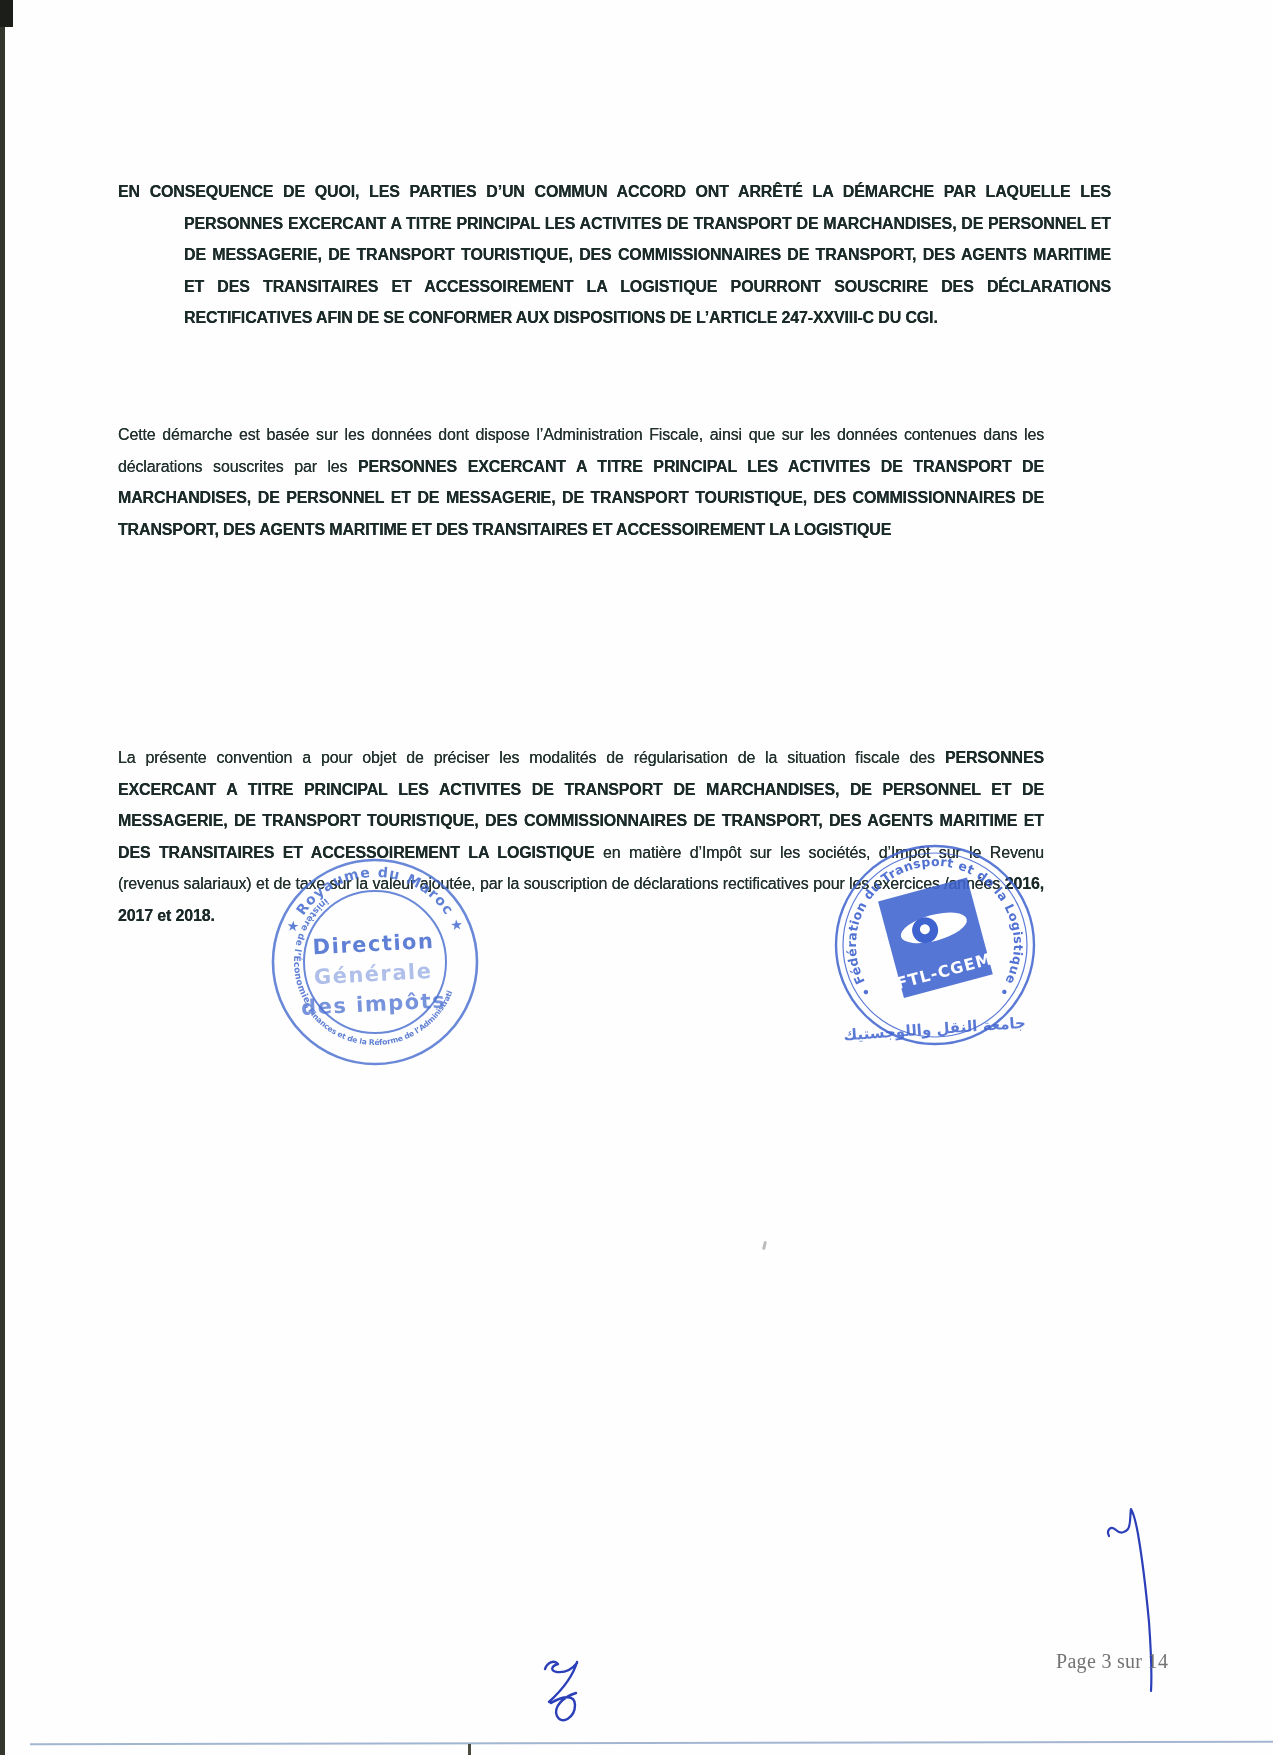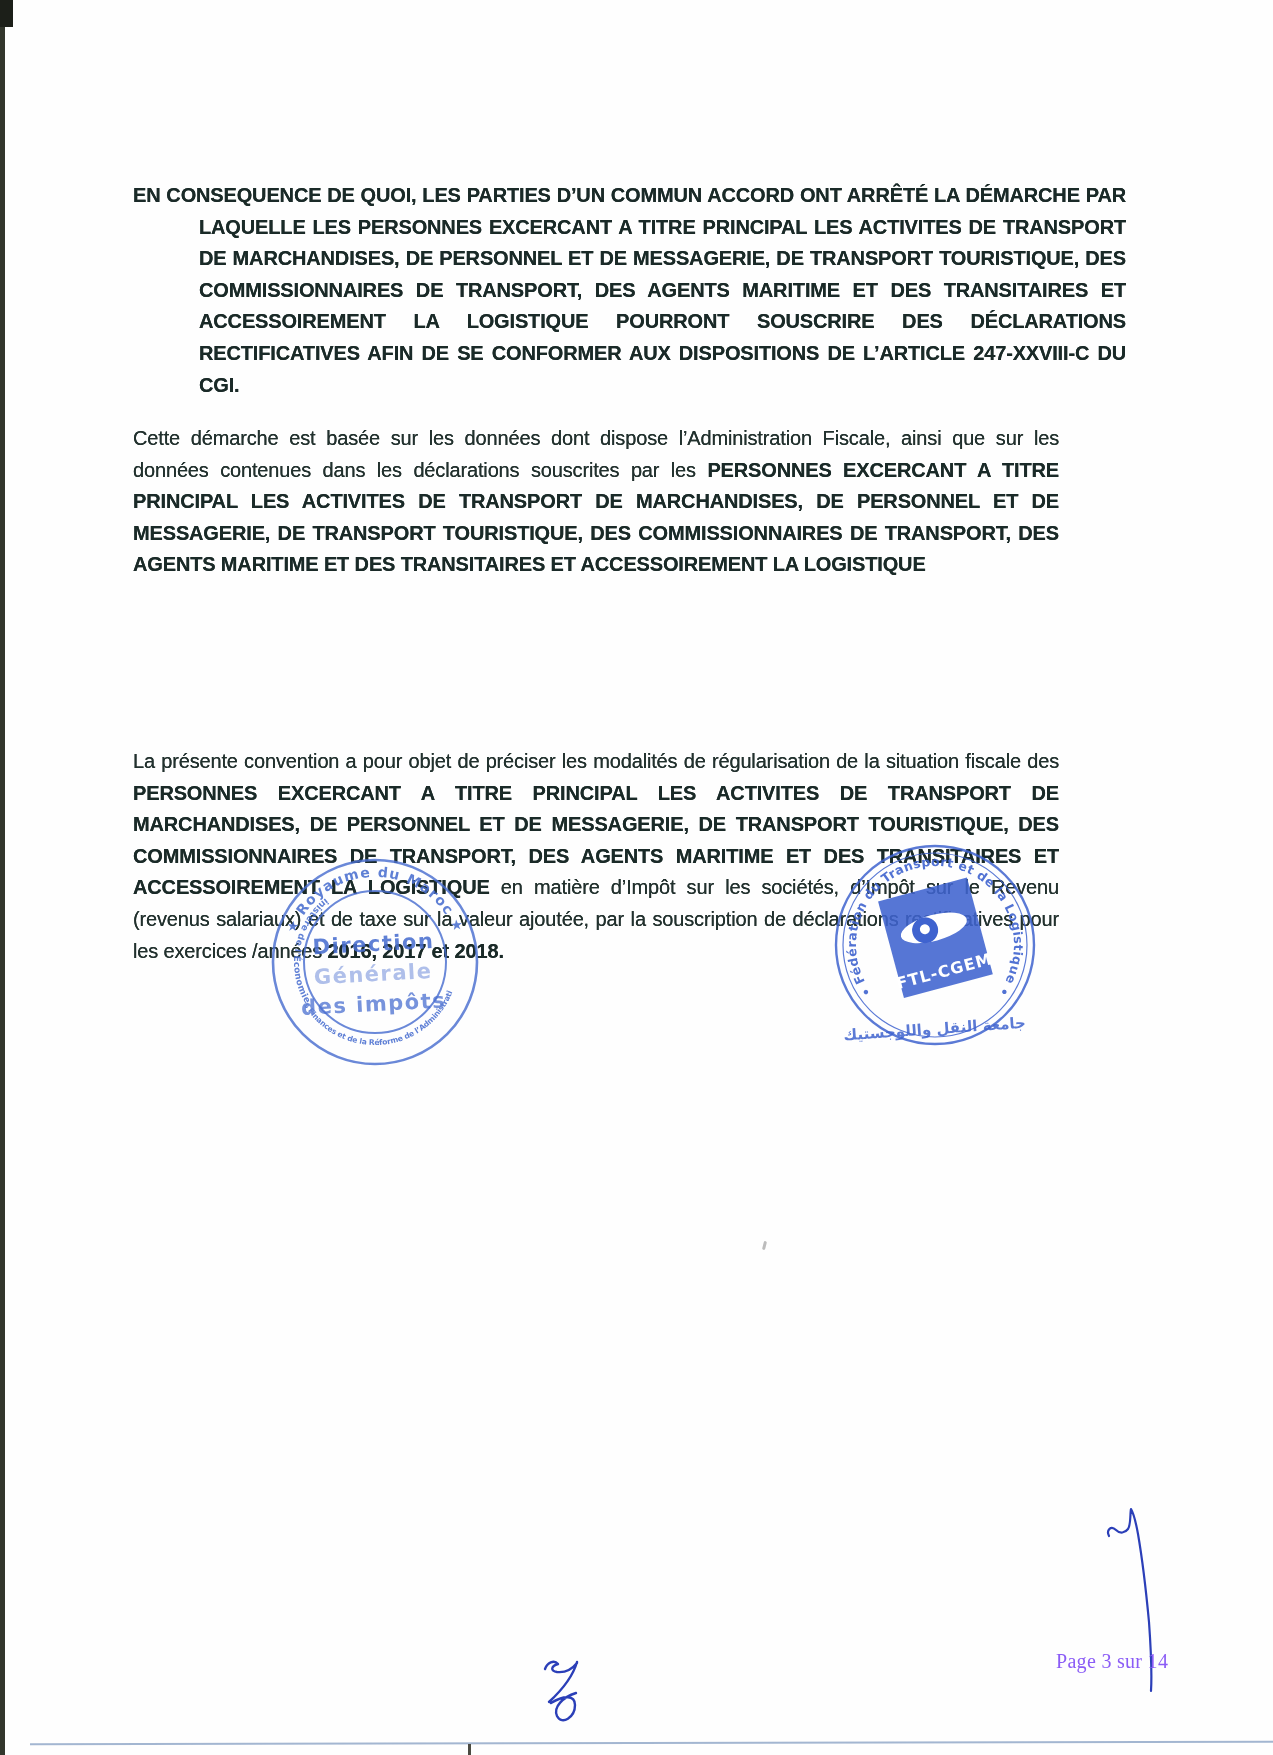--- a/index.html
+++ b/index.html
@@ -9,36 +9,35 @@
   }
   
   .scan-edge-left{position:absolute;left:0;top:0;width:5px;height:1755px;background:#32362c;}
   .scan-corner{position:absolute;left:0;top:0;width:13px;height:27px;background:#1c1f19;}
   .scan-bottom-line{position:absolute;left:30px;top:1742px;width:1243px;height:2px;background:#93a9c9;opacity:.85;transform:rotate(-0.12deg);}
   .scan-tick{position:absolute;left:468px;top:1744px;width:3px;height:11px;background:#4b4b42;}
   .scan-speck{position:absolute;left:763px;top:1241px;width:3px;height:9px;background:#8f8f8f;opacity:.6;border-radius:2px;transform:rotate(14deg);}
   
   .para{
     position:absolute;left:118px;width:926px;text-align:justify;
-    font-size:20px;line-height:31.6px;color:#22312e;letter-spacing:-0.15px;
+    font-size:16px;line-height:31.6px;color:#22312e;letter-spacing:-0.15px;
     text-shadow:0 0 .4px #22312e;
-    margin-left:15px;
   }
   .para strong{color:#1a2a28;}
   .p1{top:160px;font-weight:bold;padding-left:66px;text-indent:-66px;width:927px;}
   .p2{top:403px;}
   .p3{top:726px;}
   
   .stamp{position:absolute;pointer-events:none;}
   .stamp-dgi{left:265px;top:852px;width:220px;height:220px;}
   .stamp-ftl{left:828px;top:838px;width:215px;height:215px;}
   .ink-layer{position:absolute;left:0;top:0;width:1273px;height:1755px;pointer-events:none;}
   .page-num{
     position:absolute;left:1056px;top:1650px;
-    font-family:"Liberation Serif",serif;font-size:20px;color:#8b5cf6;letter-spacing:.3px;
+    font-family:"Liberation Serif",serif;font-size:20px;color:#737373;letter-spacing:.3px;
   }
 </style>
 </head>
 <body>
 
 <div class="page">
 
   <div class="scan-edge-left"></div>
   <div class="scan-corner"></div>
 

